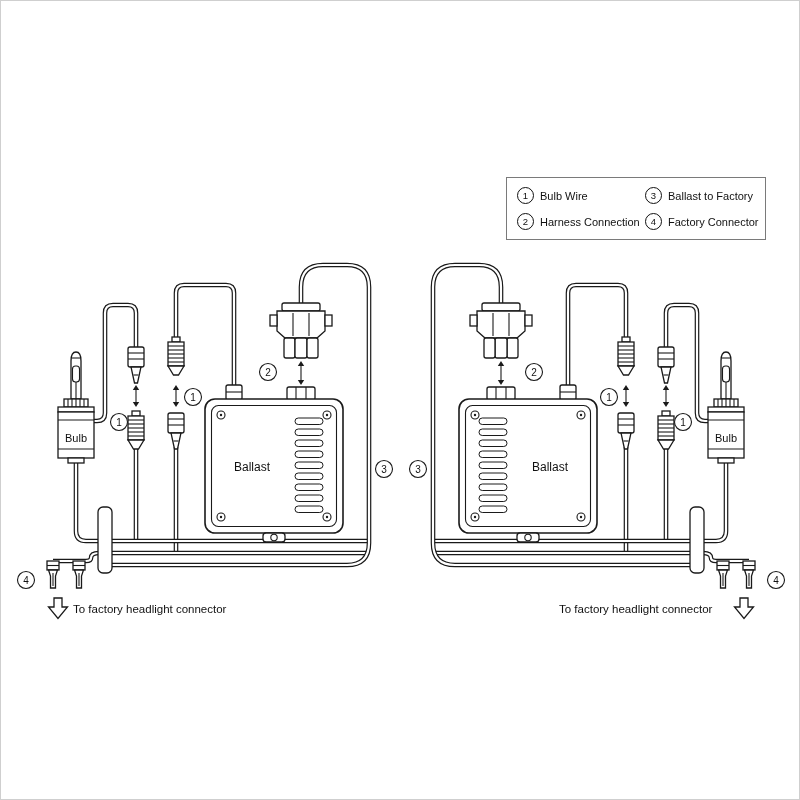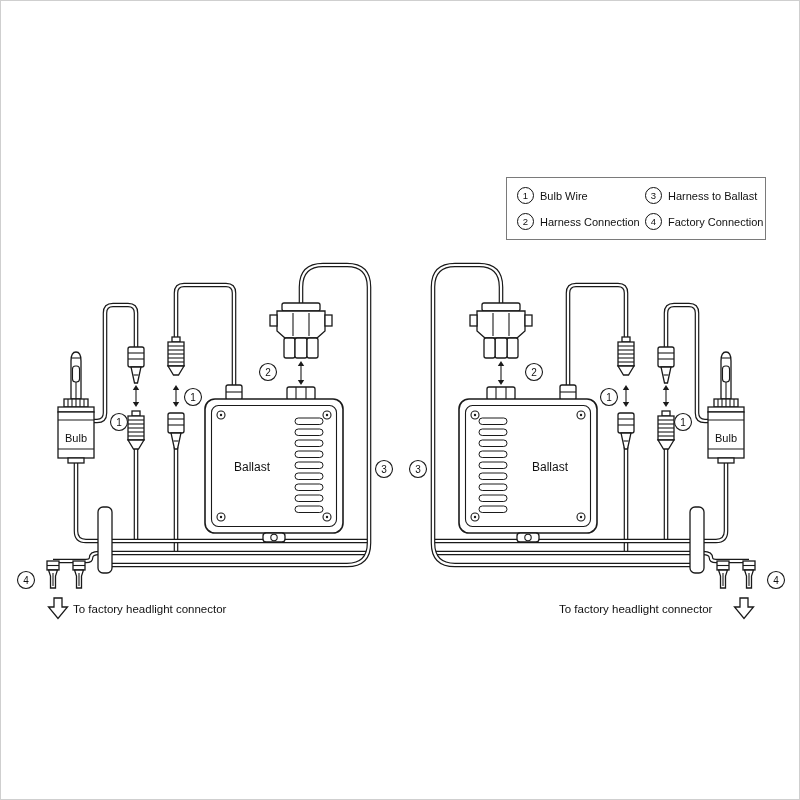--- a/index.html
+++ b/index.html
@@ -273,20 +273,20 @@
     <div class="li">
       <span class="ln">1</span>
       <span>Bulb Wire</span>
     </div>
     <div class="li">
       <span class="ln">2</span>
       <span>Harness Connection</span>
     </div>
     <div class="li">
       <span class="ln">3</span>
-      <span>Harness to Ballast</span>
+      <span>Ballast to Factory</span>
     </div>
     <div class="li">
       <span class="ln">4</span>
-      <span>Factory Connection</span>
+      <span>Factory Connector</span>
     </div>
   </div>
 </div>
 
 </body></html>

